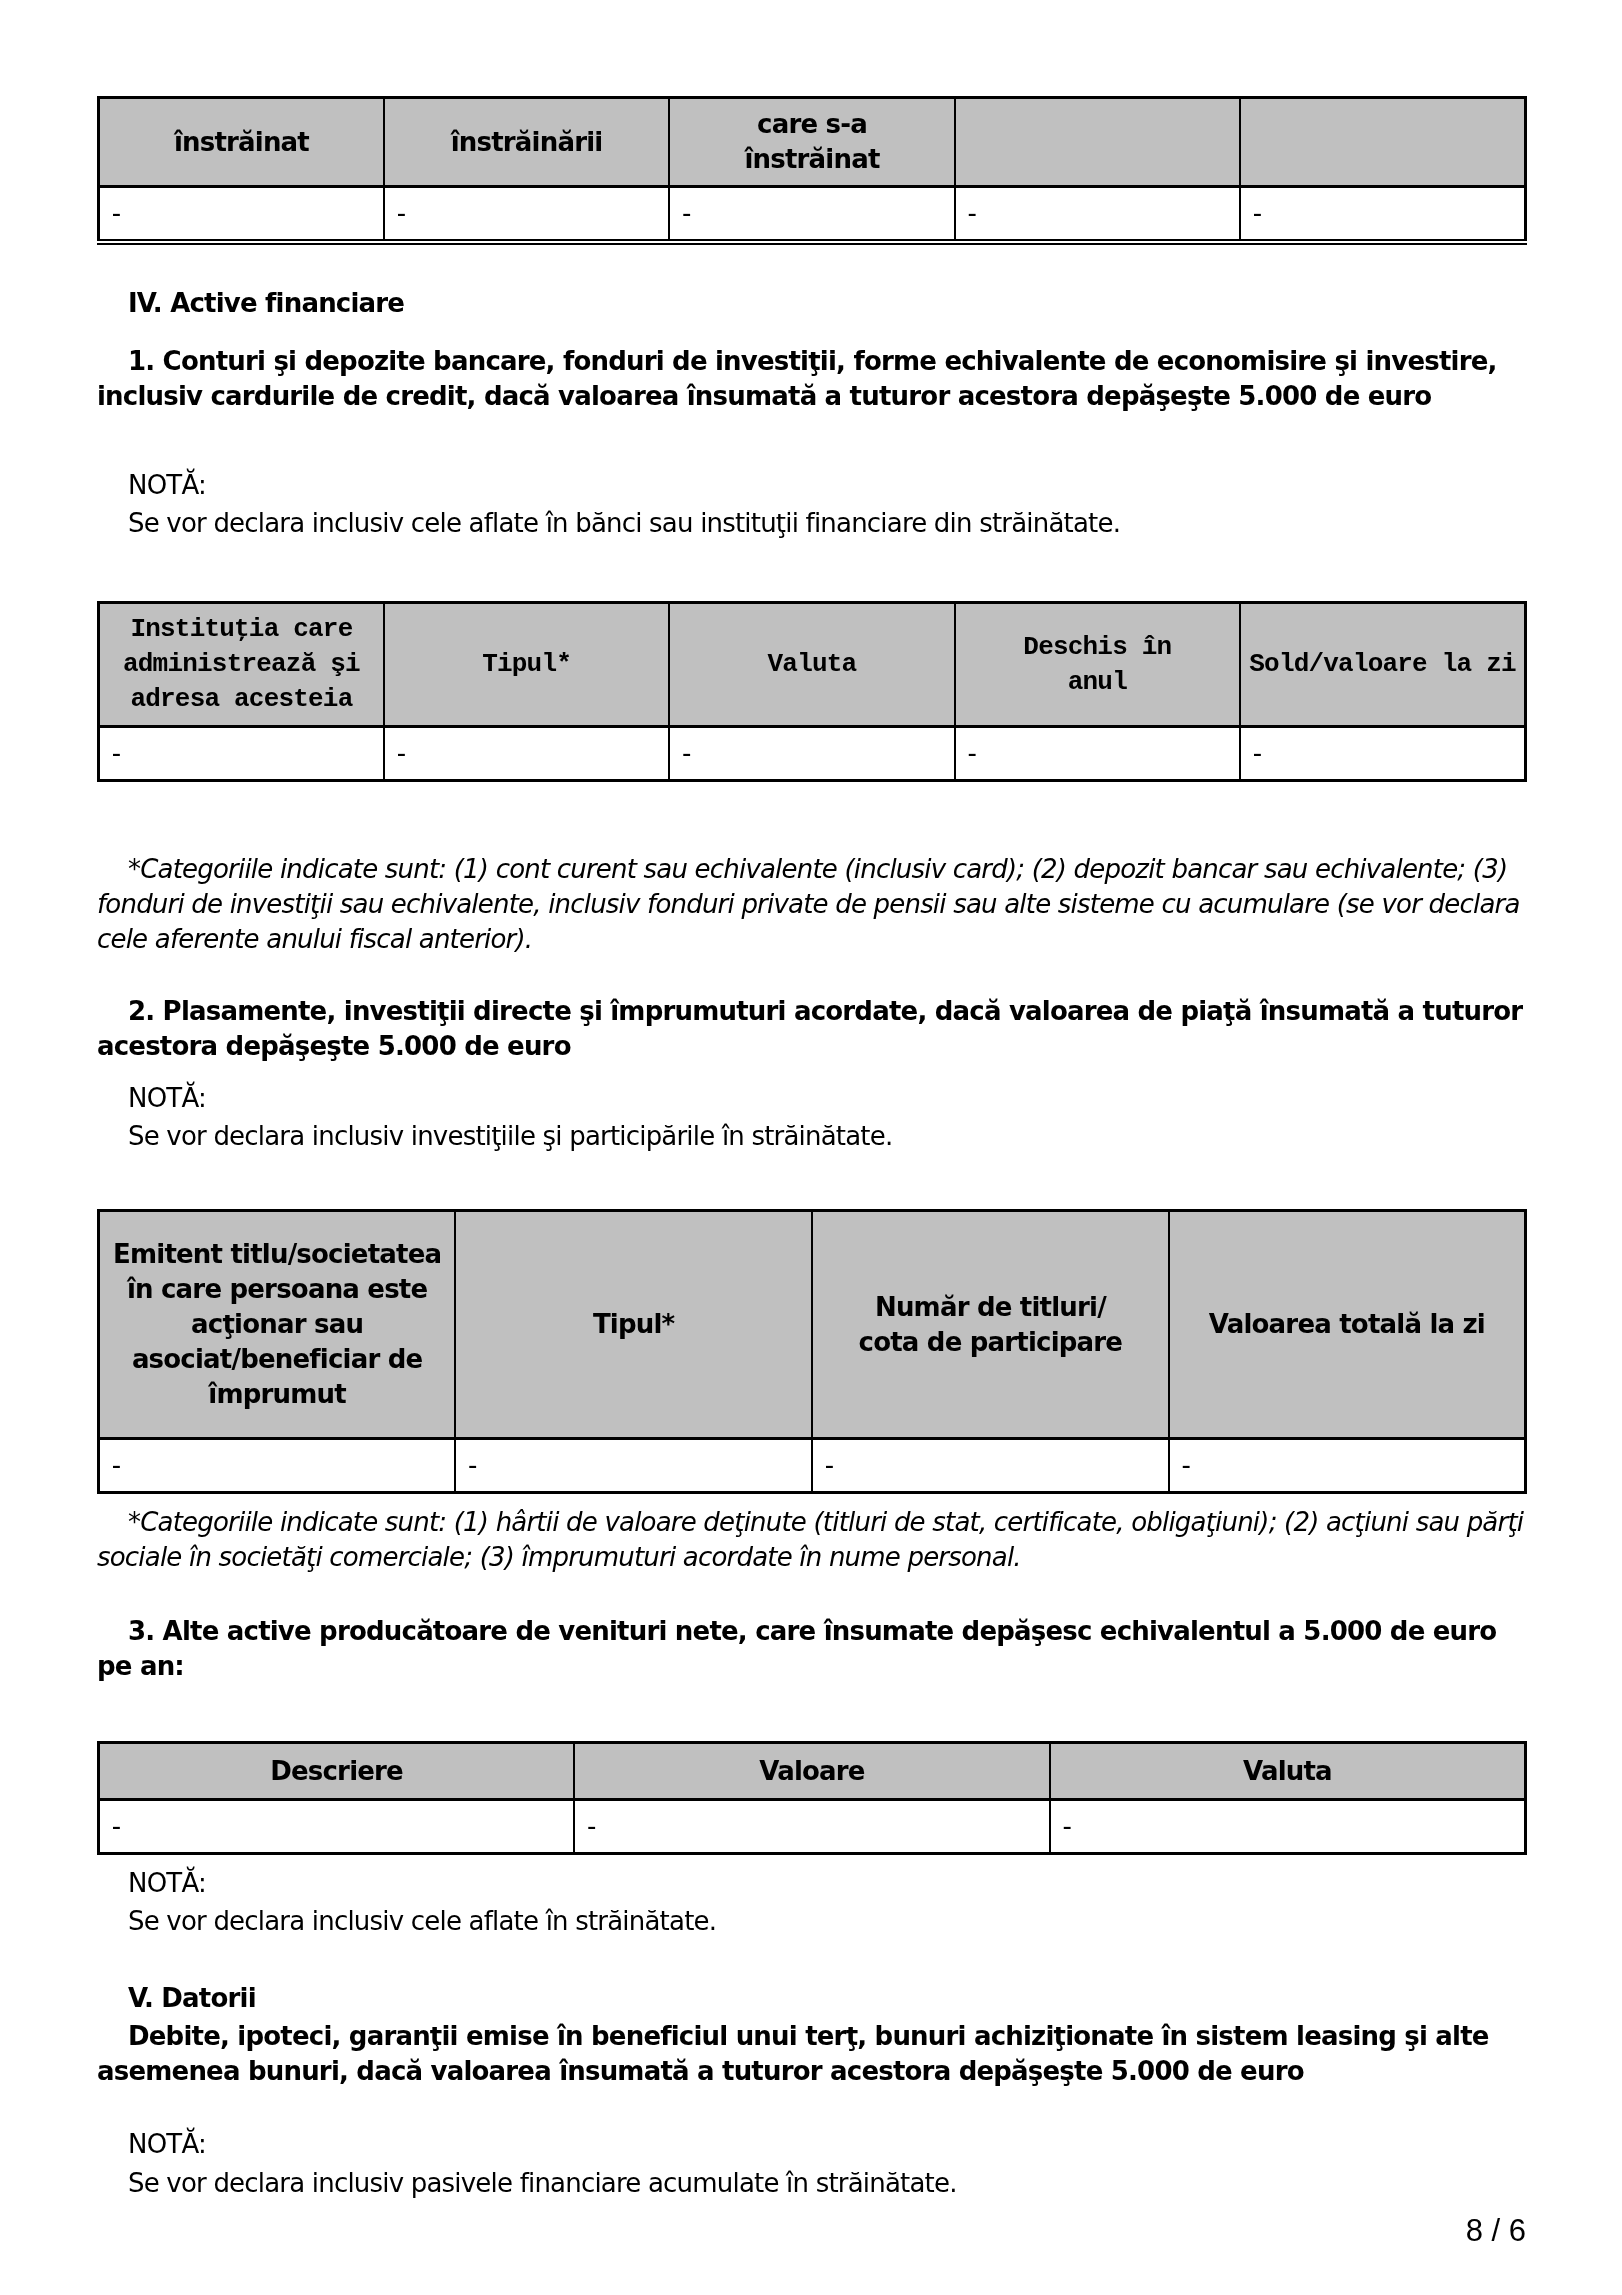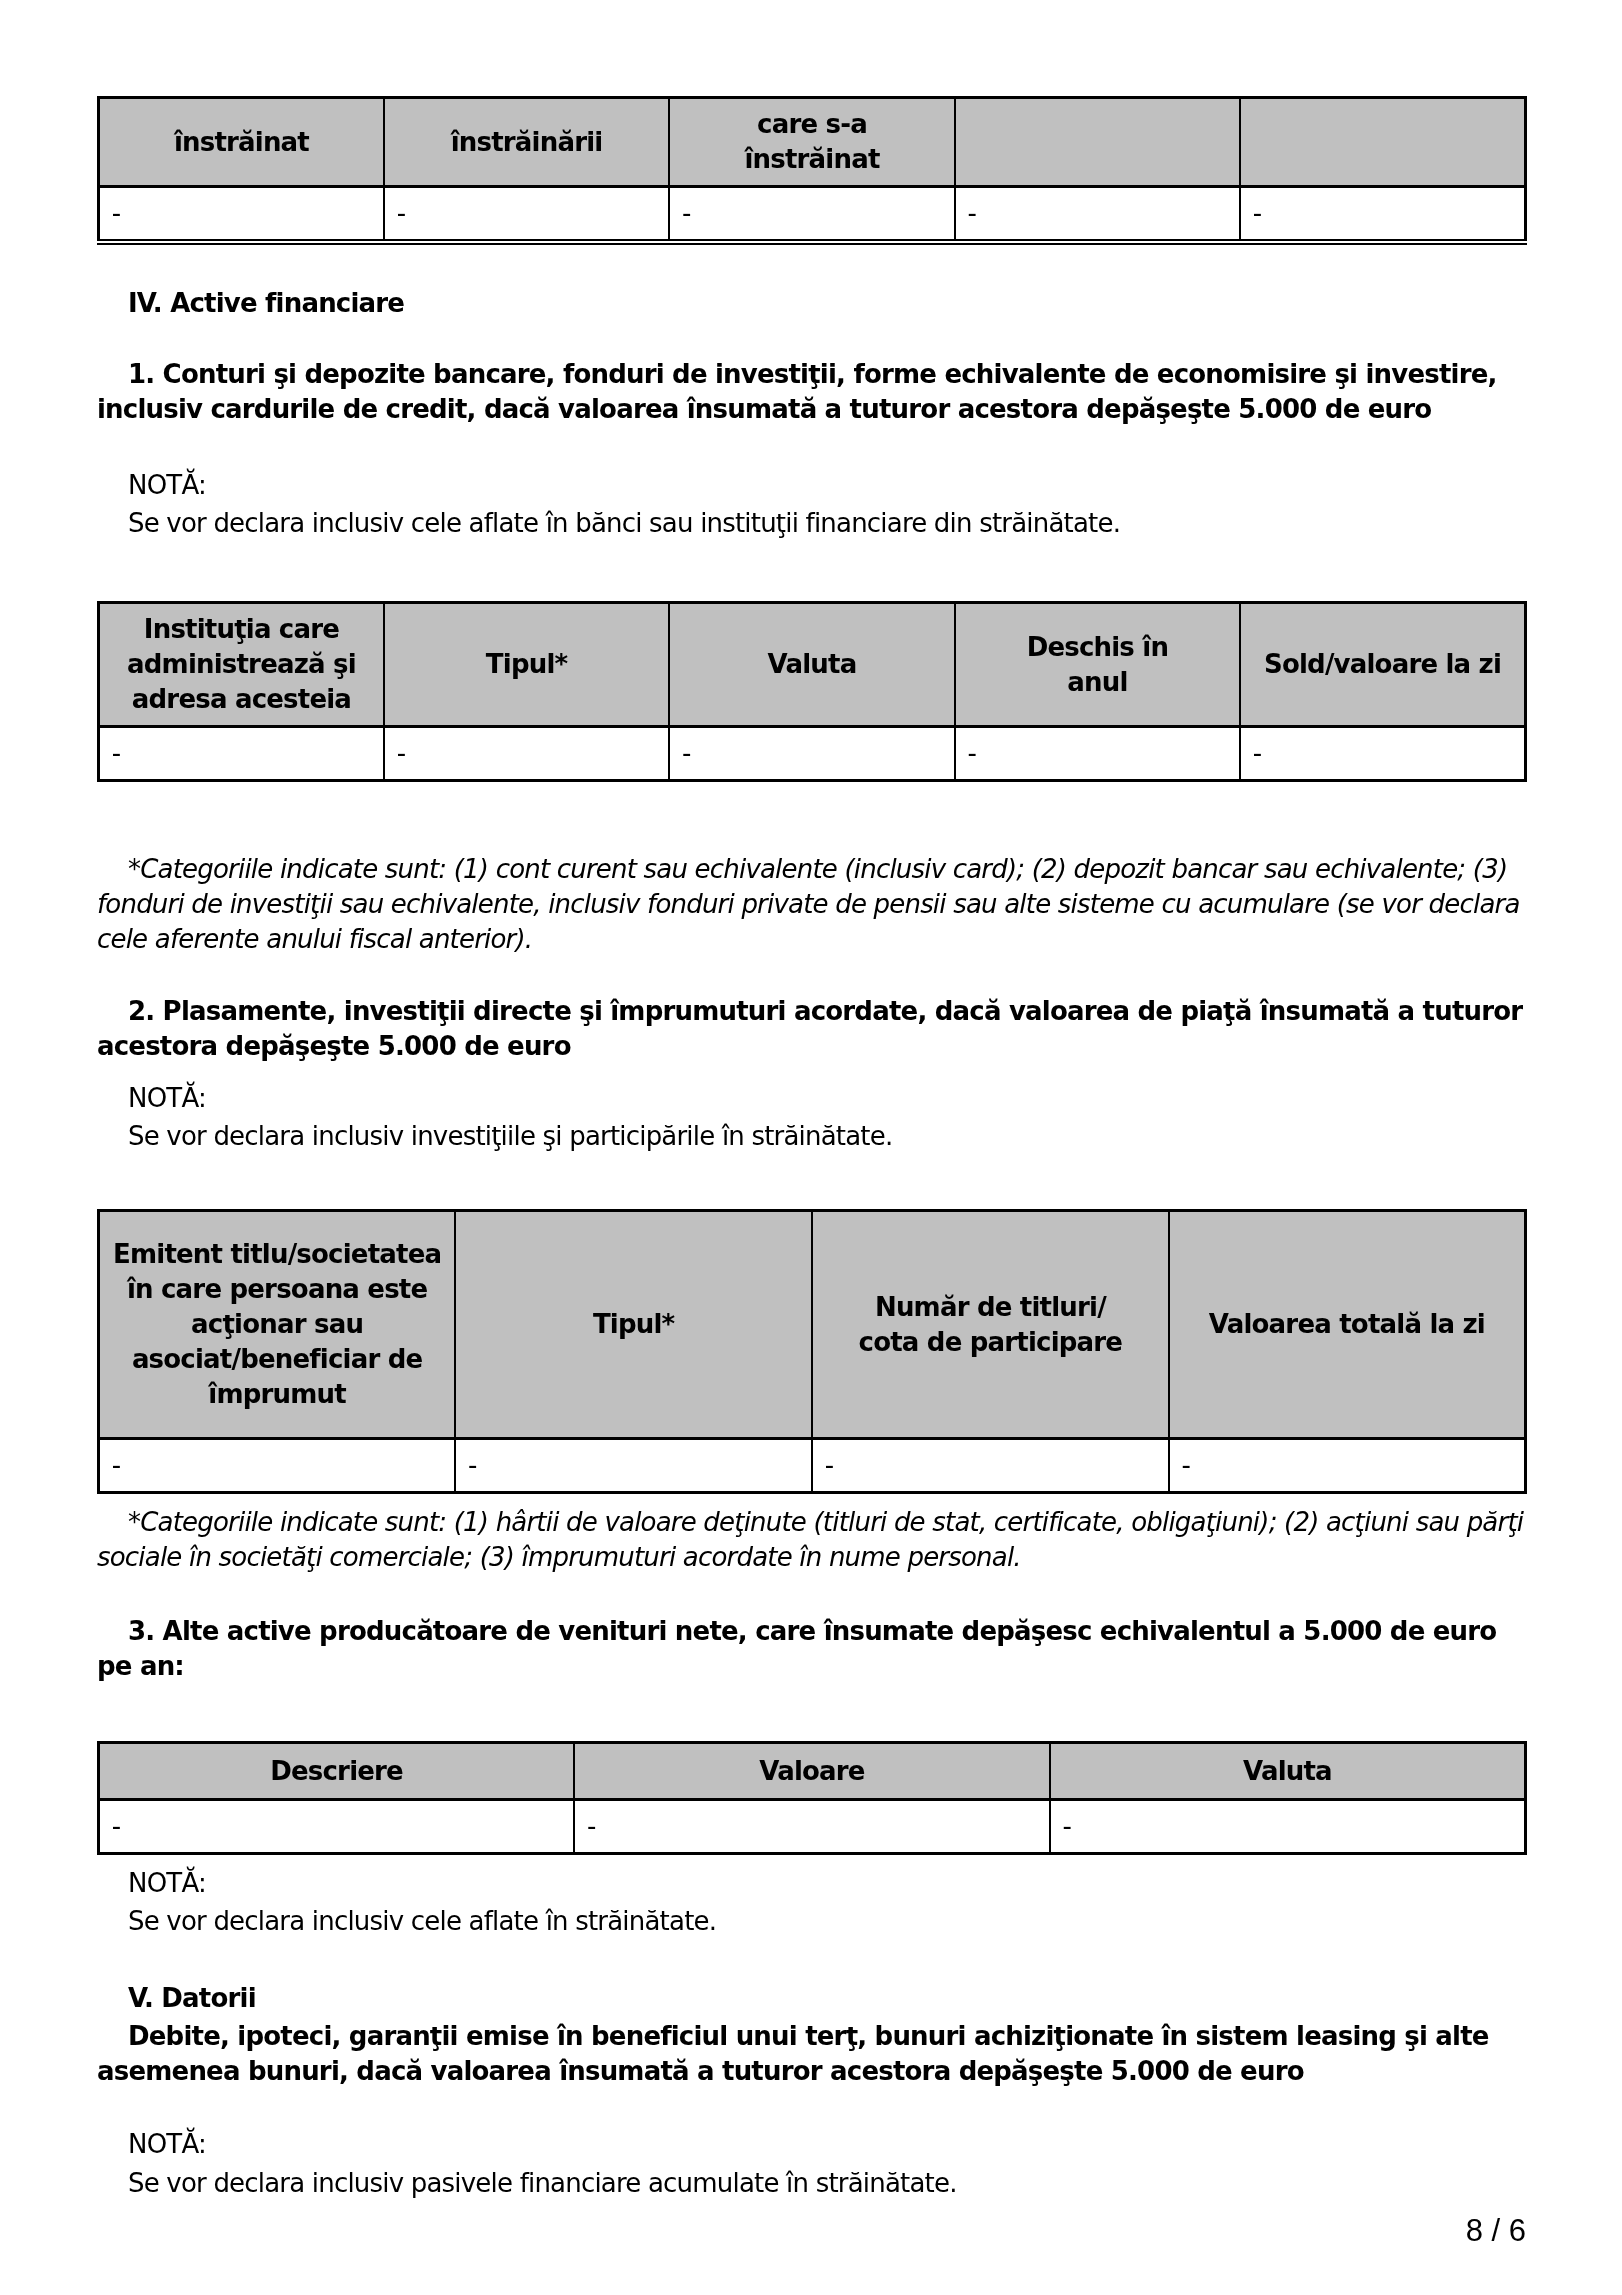--- a/index.html
+++ b/index.html
@@ -56,28 +56,28 @@
       <td>-</td>
       <td>-</td>
       <td>-</td>
       <td>-</td>
     </tr>
   </tbody>
 </table>
 
 <div class="blk txt bold pad" style="top:286px;">IV. Active financiare</div>
 
-<div class="blk txt bold indent" style="top:357px;">1. Conturi şi depozite bancare, fonduri de investiţii, forme echivalente de economisire şi investire, inclusiv cardurile de credit, dacă valoarea însumată a tuturor acestora depăşeşte 5.000 de euro</div>
+<div class="blk txt bold indent" style="top:344px;">1. Conturi şi depozite bancare, fonduri de investiţii, forme echivalente de economisire şi investire, inclusiv cardurile de credit, dacă valoarea însumată a tuturor acestora depăşeşte 5.000 de euro</div>
 
 <div class="blk txt pad" style="top:468px;">NOTĂ:</div>
 <div class="blk txt pad" style="top:506px;">Se vor declara inclusiv cele aflate în bănci sau instituţii financiare din străinătate.</div>
 
 <table class="grid" style="top:601px;">
   <thead>
-    <tr style="height:124px;">
+    <tr style="height:124px;font-family:Liberation Mono, monospace;">
       <th>Instituţia care administrează şi adresa acesteia</th>
       <th>Tipul*</th>
       <th>Valuta</th>
       <th style="padding:20px 52px;">Deschis în anul</th>
       <th style="padding:3.9px 3.9px;">Sold/valoare la zi</th>
     </tr>
   </thead>
   <tbody>
     <tr style="height:52px;">
       <td>-</td>

